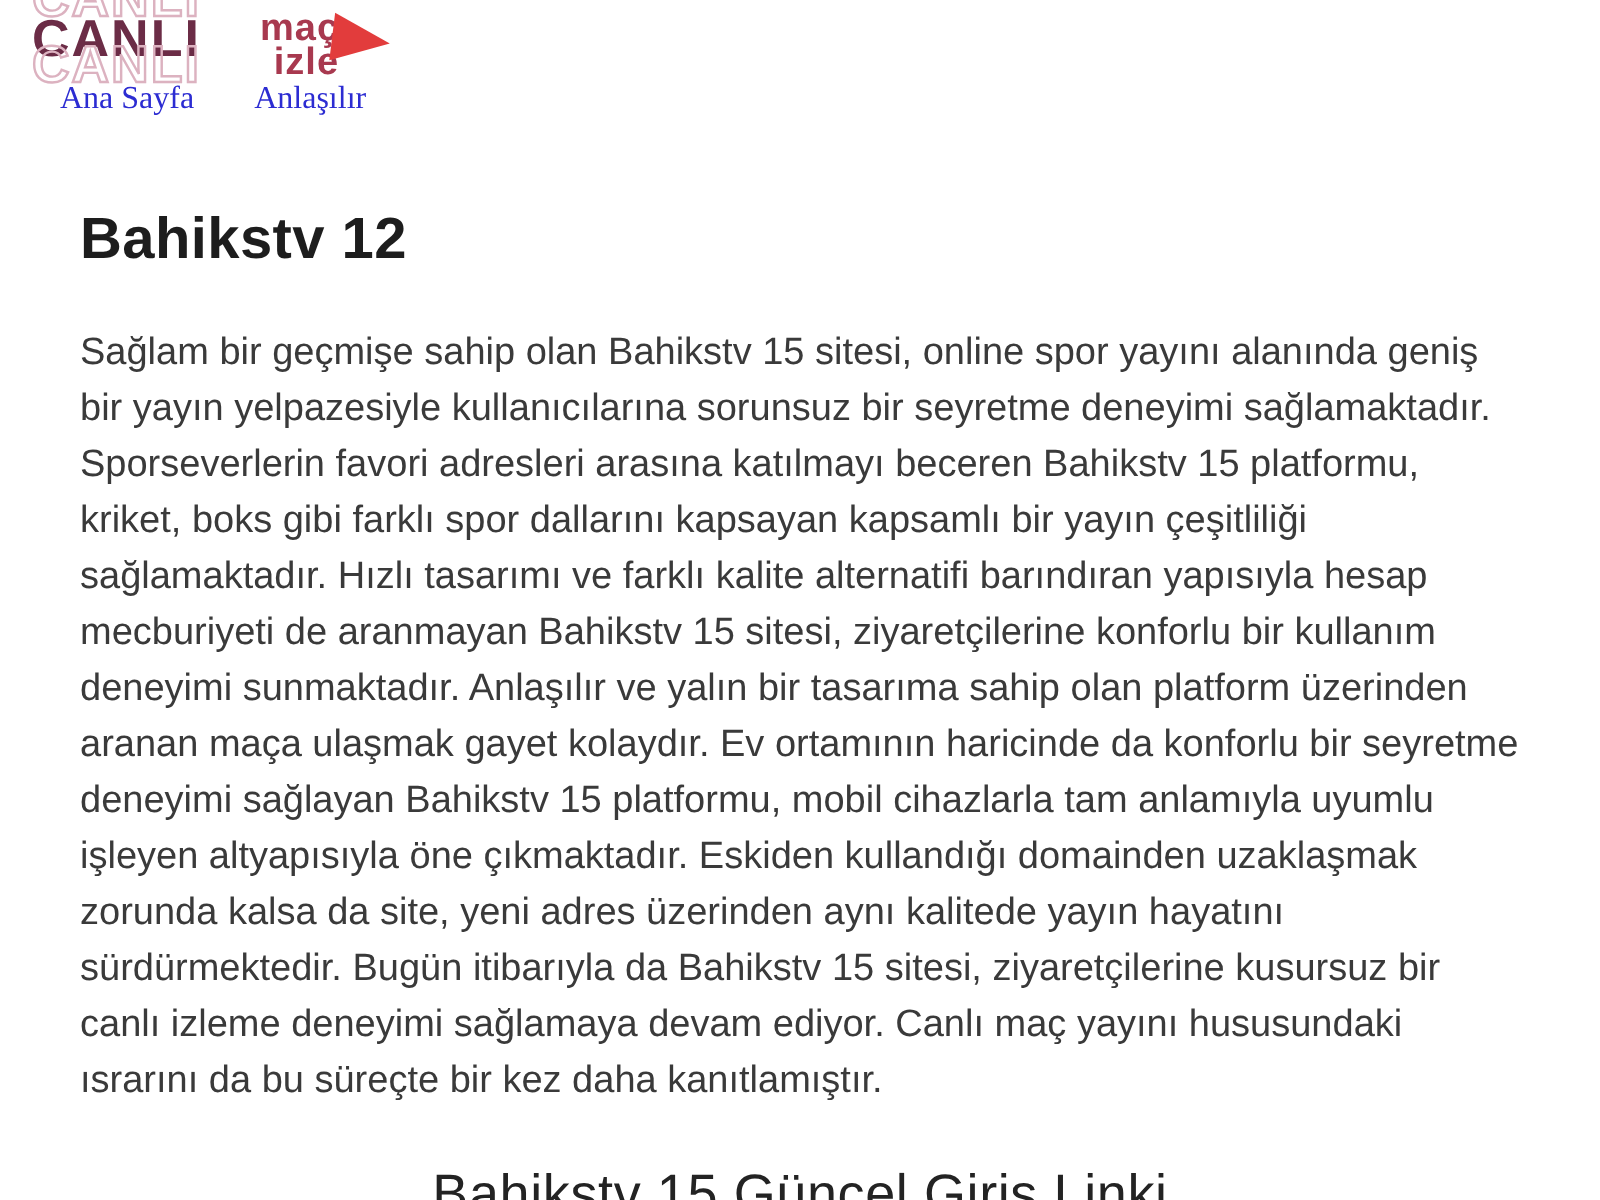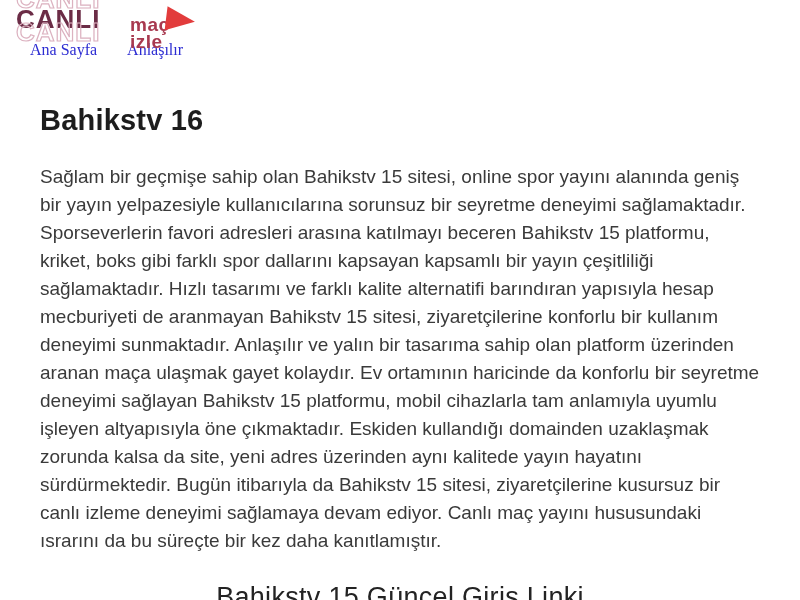--- a/index.html
+++ b/index.html
@@ -16,22 +16,22 @@
   .logo { position: relative; height: 38px; width: 210px; display: block; text-decoration: none; }
   .canli {
     position: absolute; left: 0;
     font-size: 26px; font-weight: 800; letter-spacing: 1px;
     line-height: 1; white-space: nowrap;
   }
   .canli.echo-top   { top: -14px; color: transparent; -webkit-text-stroke: 1.2px #dcb2c0; }
   .canli.solid      { top: 6px;   color: #6b2c46; }
   .canli.echo-btm   { top: 19px;  color: transparent; -webkit-text-stroke: 1.2px #dcb2c0; }
   .logo-tag {
-    position: absolute; left: 114px; top: 16px;
-    color: #a8394f; font-weight: 700; text-align: left;
+    position: absolute; left: 114px; top: 6px;
+    color: #a8394f; font-weight: 700; text-align: right;
   }
   .logo-tag span { display: block; font-size: 19px; line-height: 17px; letter-spacing: 0.5px; }
   .play-icon {
     position: absolute; left: 150px; top: 8px;
     width: 0; height: 0;
     border-left: 29px solid #e23c3c;
     border-top: 12px solid transparent;
     border-bottom: 12px solid transparent;
     transform: rotate(7deg);
   }
@@ -82,19 +82,19 @@
     <span class="play-icon"></span>
   </a>
 
   <nav class="nav">
     <a href="#">Ana Sayfa</a>
     <a href="#">Anlaşılır</a>
   </nav>
 </div>
 
 <div class="main">
-  <h1 class="page-title">Bahikstv 16</h1>
+  <h1 class="page-title">Bahikstv 12</h1>
 
   <p class="article-paragraph">Sağlam bir geçmişe sahip olan Bahikstv 15 sitesi, online spor yayını alanında geniş bir yayın yelpazesiyle kullanıcılarına sorunsuz bir seyretme deneyimi sağlamaktadır. Sporseverlerin favori adresleri arasına katılmayı beceren Bahikstv 15 platformu, kriket, boks gibi farklı spor dallarını kapsayan kapsamlı bir yayın çeşitliliği sağlamaktadır. Hızlı tasarımı ve farklı kalite alternatifi barındıran yapısıyla hesap mecburiyeti de aranmayan Bahikstv 15 sitesi, ziyaretçilerine konforlu bir kullanım deneyimi sunmaktadır. Anlaşılır ve yalın bir tasarıma sahip olan platform üzerinden aranan maça ulaşmak gayet kolaydır. Ev ortamının haricinde da konforlu bir seyretme deneyimi sağlayan Bahikstv 15 platformu, mobil cihazlarla tam anlamıyla uyumlu işleyen altyapısıyla öne çıkmaktadır. Eskiden kullandığı domainden uzaklaşmak zorunda kalsa da site, yeni adres üzerinden aynı kalitede yayın hayatını sürdürmektedir. Bugün itibarıyla da Bahikstv 15 sitesi, ziyaretçilerine kusursuz bir canlı izleme deneyimi sağlamaya devam ediyor. Canlı maç yayını hususundaki ısrarını da bu süreçte bir kez daha kanıtlamıştır.</p>
 
 
   <h2 class="section-heading">Bahikstv 15 Güncel Giriş Linki</h2>
 </div>
 
 </body></html>

